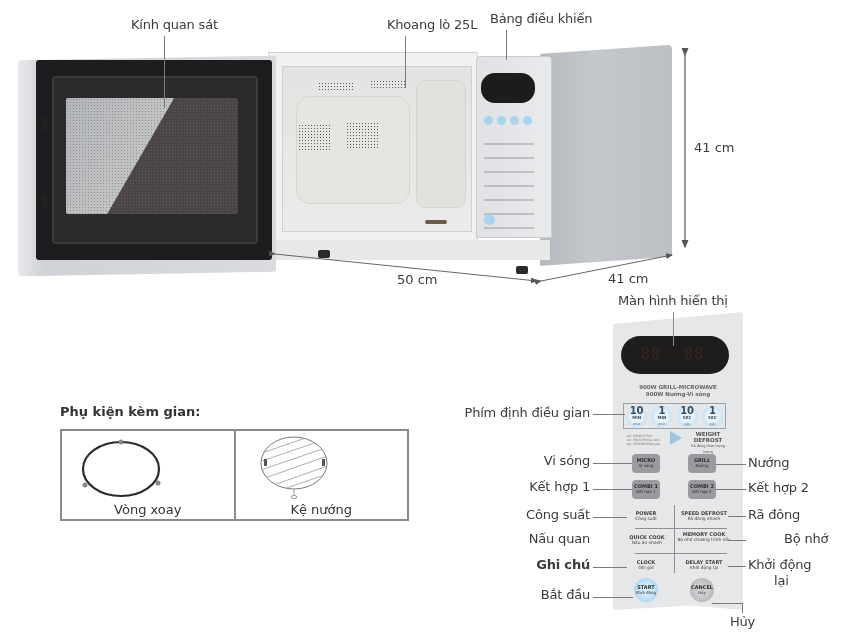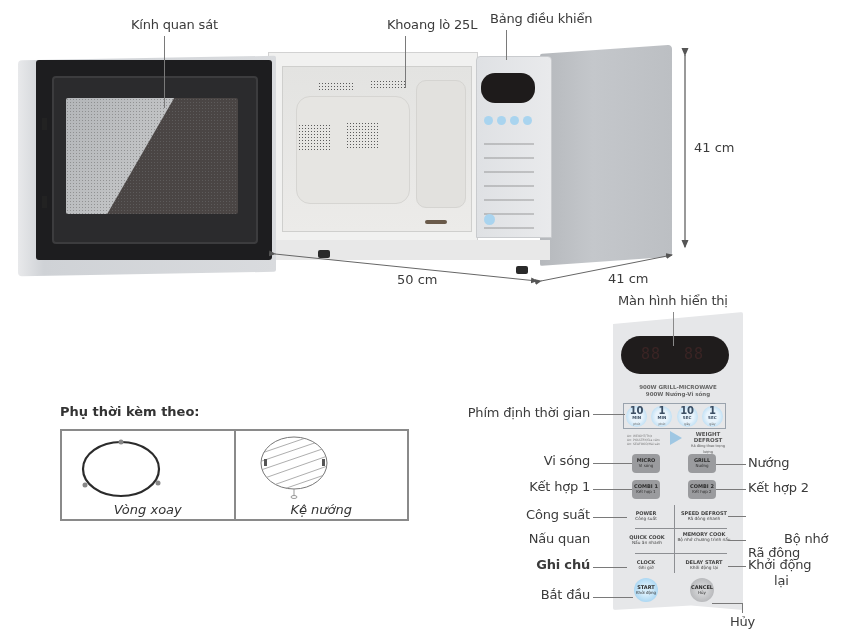--- a/index.html
+++ b/index.html
@@ -31,21 +31,21 @@
   .base { position: absolute; left: 270px; top: 240px; width: 280px; height: 20px; background: #e8e8e8; }
   .foot { position: absolute; width: 12px; height: 8px; background: #2a2a2a; border-radius: 2px; }
   
   .dim { position: absolute; font-size: 13px; color: #3b3b3b; }
   svg.overlay { position: absolute; left: 0; top: 0; }
   
   .acc-title { position: absolute; left: 60px; top: 404px; font-size: 13px; font-weight: bold; color: #333; }
   .acc-table { position: absolute; left: 60px; top: 429px; width: 349px; height: 92px; border: 2px solid #8a8a8a; display: flex; }
   .acc-cell { flex: 1; position: relative; border-right: 2px solid #8a8a8a; }
   .acc-cell:last-child { border-right: none; }
-  .acc-cap { position: absolute; bottom: 2px; left: 0; right: 0; text-align: center; font-size: 13px; color: #333; font-style: italic; }
+  .acc-cap { position: absolute; bottom: 2px; left: 0; right: 0; text-align: center; font-size: 13px; color: #333; }
   
   .cp { position: absolute; left: 613px; top: 312px; width: 130px; height: 298px; background: #e6e7e9; border-radius: 2px;
         clip-path: polygon(0 4%, 100% 0, 100% 100%, 60% 98.5%, 0 100%); }
   .cp-disp { position: absolute; left: 621px; top: 336px; width: 108px; height: 38px; background: #1f1c1c; border-radius: 19px; }
   .seg { position: absolute; font-family: "DejaVu Sans Mono", monospace; font-size: 15px; color: #3a2424; letter-spacing: 1px; }
   .cp-model { position: absolute; left: 613px; top: 384px; width: 130px; text-align: center; font-size: 5.5px; color: #666; line-height: 7px; font-weight: bold; }
   .timer-box { position: absolute; left: 623px; top: 403px; width: 103px; height: 26px; border: 1px solid #9aa3ad; display: flex; justify-content: space-around; align-items: center; }
   .tkey { width: 21px; height: 21px; border-radius: 50%; background: radial-gradient(circle,#e8f3fb 40%,#9fd0ef 100%); display: flex; flex-direction: column; align-items: center; justify-content: center; line-height: 6px; }
   .tkey .n { font-size: 10px; font-weight: bold; color: #3c4e63; line-height: 9px; }
   .tkey .u { font-size: 4px; color: #3c4e63; font-weight: bold; }
@@ -116,21 +116,21 @@
     </marker>
   </defs>
   <line x1="275" y1="254" x2="537" y2="281" stroke="#666" stroke-width="1" marker-start="url(#ah)" marker-end="url(#ah)"></line>
   <line x1="541" y1="281" x2="672" y2="255" stroke="#666" stroke-width="1" marker-start="url(#ah)" marker-end="url(#ah)"></line>
   <line x1="685" y1="55" x2="685" y2="247" stroke="#555" stroke-width="1.2" marker-start="url(#ah)" marker-end="url(#ah)"></line>
 </svg>
 <div class="dim" style="left:397px;top:272px;">50 cm</div>
 <div class="dim" style="left:608px;top:271px;">41 cm</div>
 <div class="dim" style="left:694px;top:140px;text-align:right;">41 cm</div>
 
-<div class="acc-title">Phụ thời kèm theo:</div>
+<div class="acc-title">Phụ kiện kèm gian:</div>
 <div class="acc-table">
   <div class="acc-cell">
     <svg class="abs" style="left:14px;top:6px;" width="90" height="64">
       <ellipse cx="45" cy="32" rx="38" ry="27" fill="none" stroke="#2b2b2b" stroke-width="2.2"></ellipse>
       <circle cx="45" cy="5" r="2.5" fill="#888"></circle>
       <circle cx="9" cy="48" r="2.5" fill="#888"></circle>
       <circle cx="82" cy="46" r="2.5" fill="#888"></circle>
     </svg>
     <div class="acc-cap">Vòng xoay</div>
   </div>
@@ -256,40 +256,40 @@
 
 <div class="rbtn" style="left:634px;top:578px;background:radial-gradient(circle,#d5ecfa 30%,#8fc9ee 100%);">
   <span>START</span>
   <span class="sub">Khởi động</span>
 </div>
 <div class="rbtn" style="left:690px;top:578px;background:radial-gradient(circle,#d0d1d3 30%,#a8a9ac 100%);">
   <span>CANCEL</span>
   <span class="sub">Hủy</span>
 </div>
 
-<div class="lbl r" style="left:440px;top:405px;width:150px;">Phím định thời gian</div>
+<div class="lbl r" style="left:440px;top:405px;width:150px;">Phím định điều gian</div>
 <div class="line" style="left:593px;top:414px;width:32px;height:1px;"></div>
 <div class="lbl r" style="left:490px;top:453px;width:100px;">Vi sóng</div>
 <div class="line" style="left:593px;top:463px;width:39px;height:1px;"></div>
 <div class="lbl r" style="left:490px;top:479px;width:100px;">Kết hợp 1</div>
 <div class="line" style="left:593px;top:489px;width:39px;height:1px;"></div>
 <div class="lbl r" style="left:490px;top:507px;width:100px;">Công suất</div>
 <div class="line" style="left:593px;top:517px;width:34px;height:1px;"></div>
 <div class="lbl r" style="left:490px;top:531px;width:100px;">Nấu quan</div>
 <div class="lbl r" style="left:490px;top:557px;width:100px;font-weight:bold;">Ghi chú</div>
 <div class="line" style="left:593px;top:567px;width:34px;height:1px;"></div>
 <div class="lbl r" style="left:490px;top:587px;width:100px;">Bắt đầu</div>
 <div class="line" style="left:593px;top:597px;width:40px;height:1px;"></div>
 
 <div class="line" style="left:716px;top:464px;width:30px;height:1px;"></div>
 <div class="lbl" style="left:748px;top:455px;">Nướng</div>
 <div class="line" style="left:716px;top:489px;width:30px;height:1px;"></div>
 <div class="lbl" style="left:748px;top:480px;">Kết hợp 2</div>
 <div class="line" style="left:728px;top:516px;width:18px;height:1px;"></div>
-<div class="lbl" style="left:748px;top:507px;margin-top:38px;">Rã đông</div>
+<div class="lbl" style="left:748px;top:507px;">Rã đông</div>
 <div class="line" style="left:728px;top:540px;width:18px;height:1px;"></div>
 <div class="lbl" style="left:784px;top:531px;">Bộ nhớ</div>
 <div class="line" style="left:728px;top:566px;width:18px;height:1px;"></div>
 <div class="lbl" style="left:748px;top:557px;">Khởi động</div>
 <div class="lbl" style="left:774px;top:573px;">lại</div>
 <div class="line" style="left:712px;top:603px;width:30px;height:1px;"></div>
 <div class="line" style="left:742px;top:603px;width:1px;height:10px;"></div>
 <div class="lbl" style="left:730px;top:614px;">Hủy</div>
 
 </body></html>

